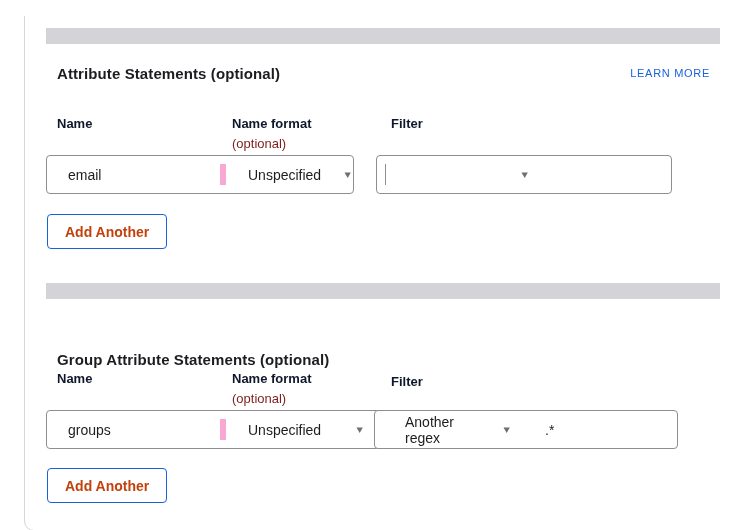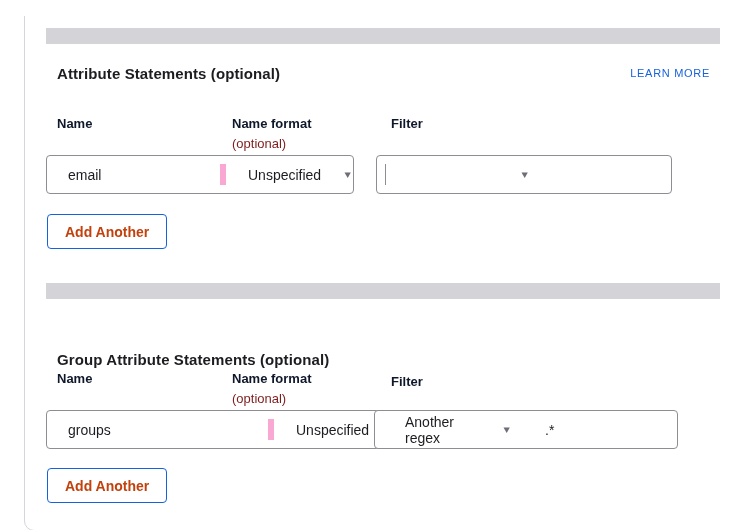--- a/index.html
+++ b/index.html
@@ -51,21 +51,21 @@
   .hr2 .s1 { left:208px; top:367px; }
 
   .input-group {
     position:absolute; height:39px; display:flex; align-items:stretch;
     border:1px solid #8d8d93; border-radius:4px; background:#fff;
   }
   .input-group > * + * { border-left:6px solid #f9a8d4; }
 
   .ga1 { left:30px;  top:139px; width:308px; }
   .gb1 { left:360px; top:139px; width:296px; }
-  .ga2 { left:30px;  top:394px; width:348px;gap:48px; }
+  .ga2 { left:30px;  top:394px; width:348px; }
   .gb2 { left:358px; top:394px; width:304px; }
 
   .text-input {
     border:none; outline:none; background:transparent;
     font-family:"Liberation Sans", sans-serif;
     font-size:14px; color:#1d1d21; padding:0 13px; min-width:0;
   }
   .w-name  { width:165px; }
   .w-value { width:267px; flex:0 0 267px; }
   .w-flex  { flex:1; }

